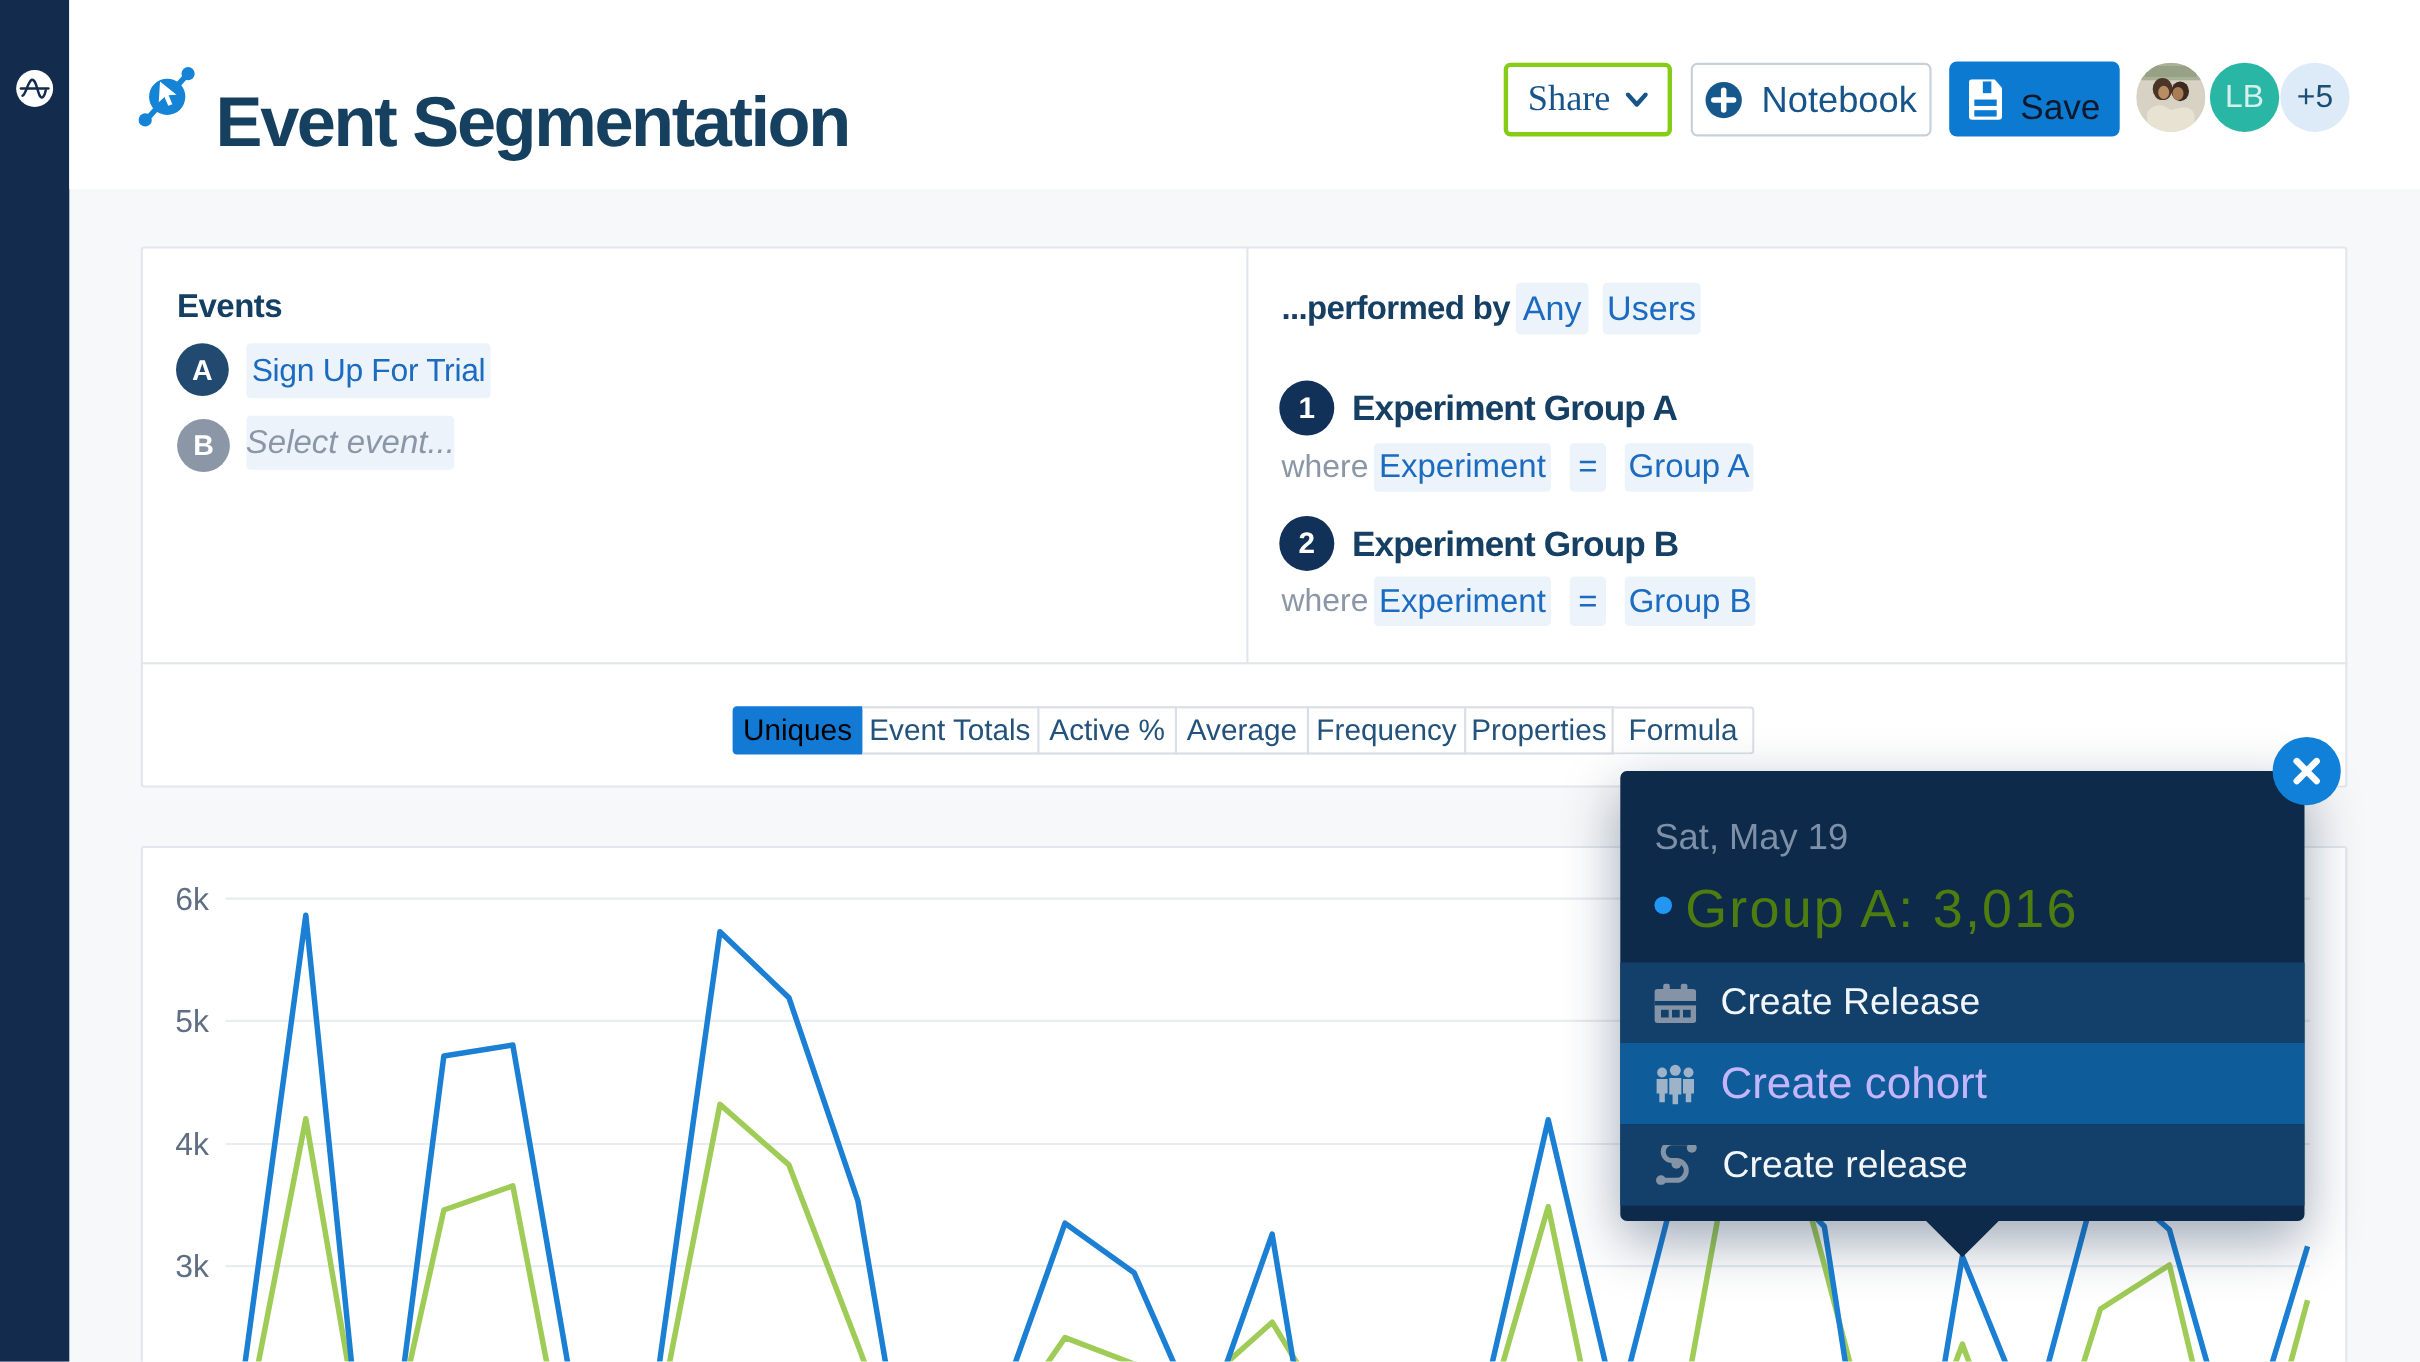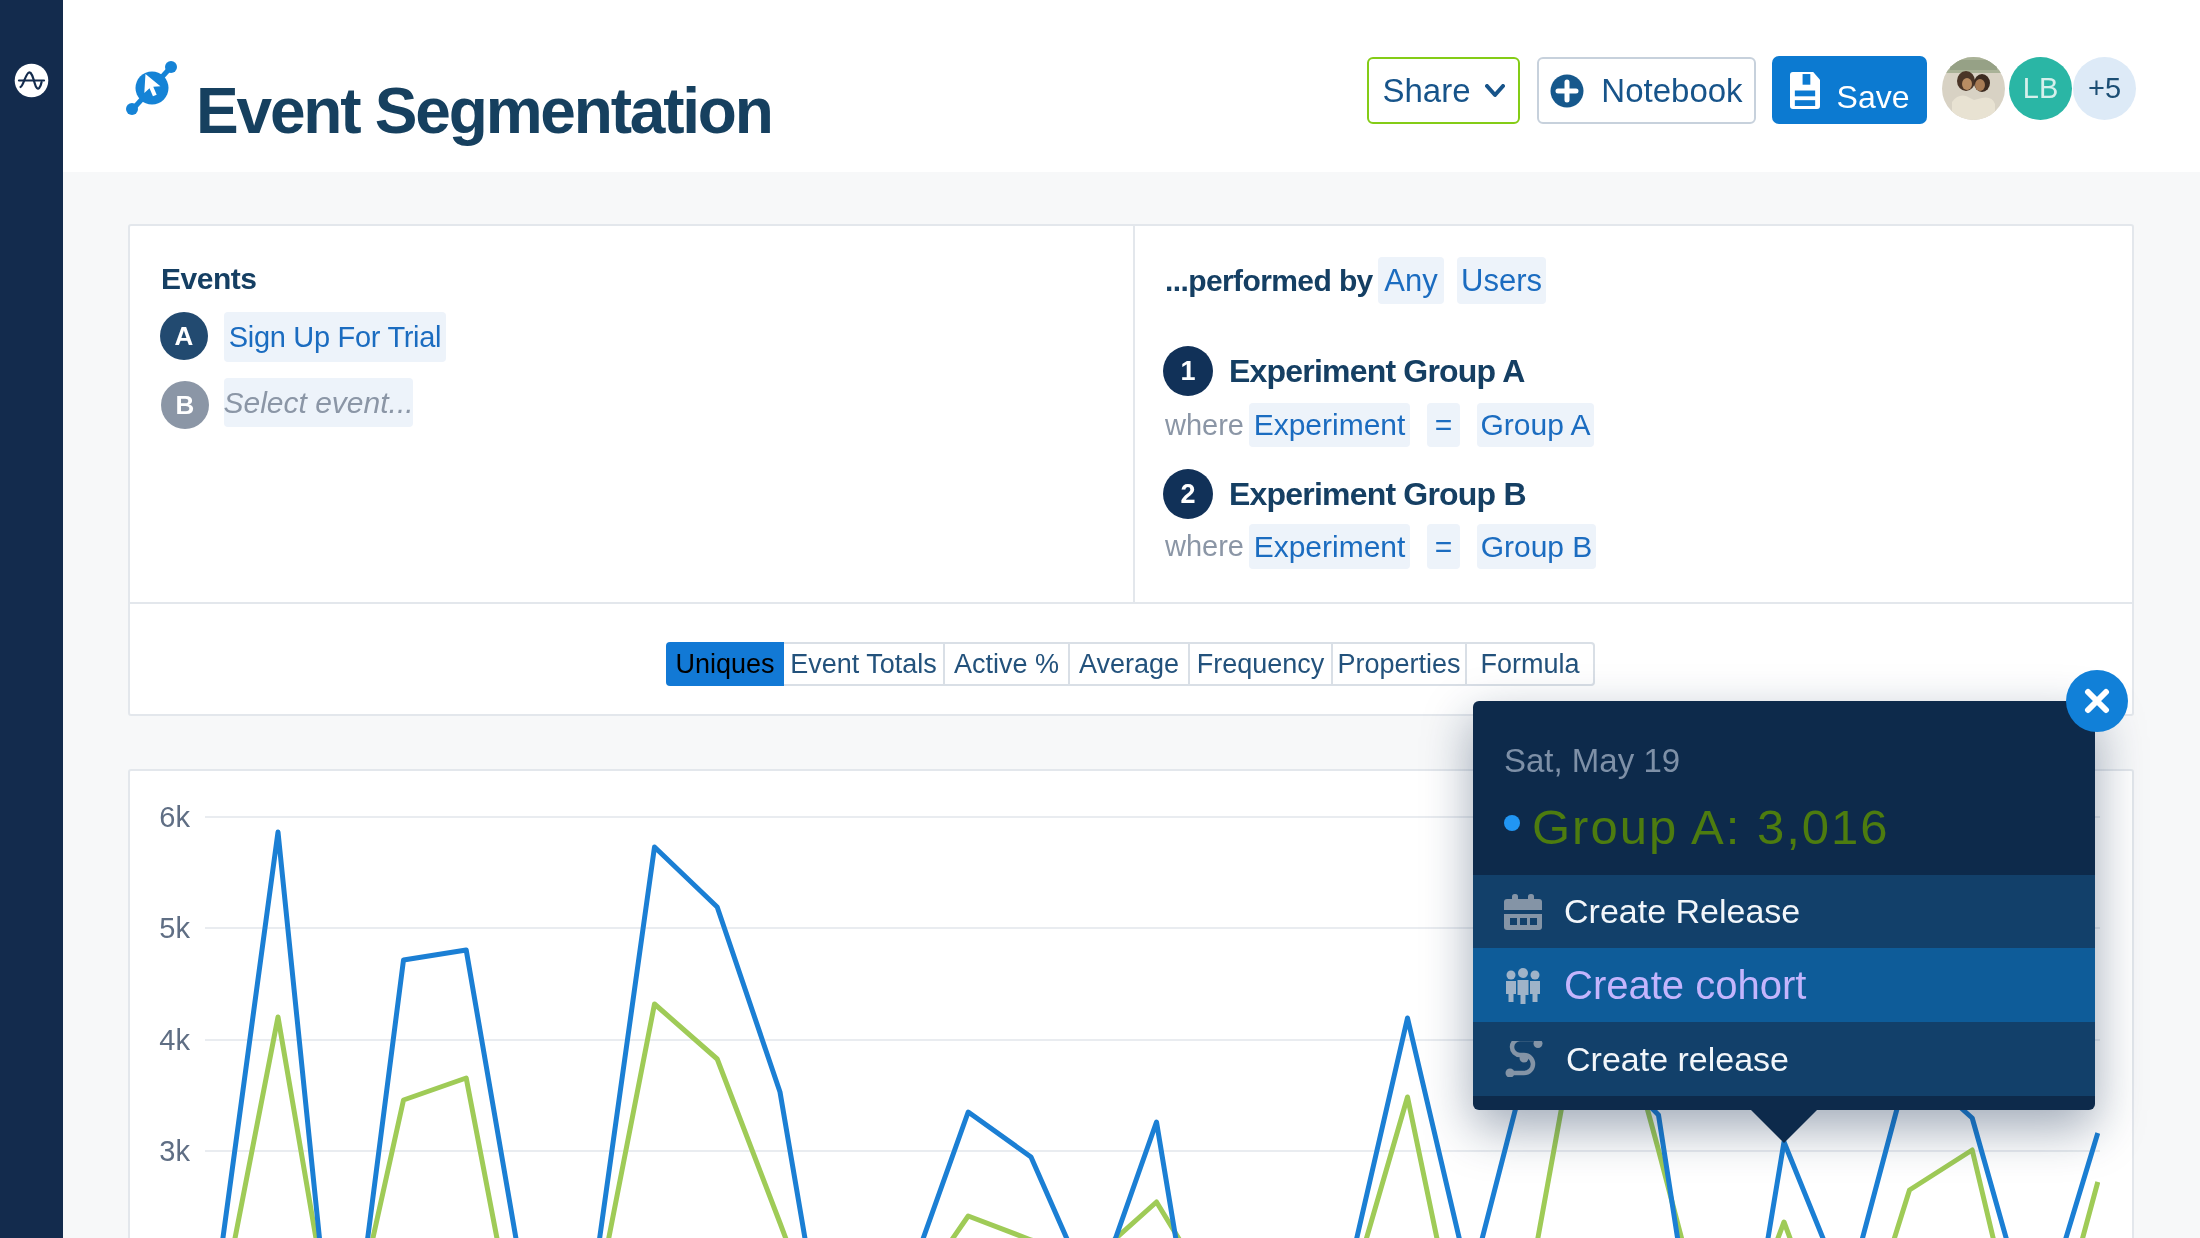--- a/index.html
+++ b/index.html
@@ -23,21 +23,21 @@
 
 <svg class="abs" style="left:122px;top:52px;" width="64" height="70" viewBox="0 0 64 70">
   <line x1="11" y1="57" x2="49" y2="15" stroke="#1583d6" stroke-width="5"></line>
   <circle cx="10" cy="57" r="6" fill="#1583d6"></circle>
   <circle cx="49" cy="15" r="6" fill="#1583d6"></circle>
   <circle cx="30" cy="36" r="16.5" fill="#1583d6"></circle>
   <path d="M22 23 l1.5 19 l4.5 -5.5 l4.5 7.5 l3.5 -2 l-4.5 -7.5 l7 -1.5 z" fill="#ffffff" transform="rotate(8 30 33)"></path>
 </svg>
 <div class="abs" style="left:196px;top:54px;font-size:64px;font-weight:bold;color:#16405f;letter-spacing:-2.2px;margin-top:20px;">Event Segmentation</div>
 
-<div class="abs" style="left:1367px;top:57px;width:153px;height:67px;border:2px solid #84cc16;border-radius:6px;background:#fff;display:flex;align-items:center;justify-content:center;gap:14px;">
+<div class="abs" style="left:1367px;top:57px;width:153px;height:67px;border:4px solid #84cc16;border-radius:6px;background:#fff;display:flex;align-items:center;justify-content:center;gap:14px;font-family:Liberation Serif, serif;">
   <span style="font-size:33px;color:#17548a;">Share</span>
   <svg width="20" height="14" viewBox="0 0 20 14">
       <path d="M2 2 l8 9 l8 -9" fill="none" stroke="#17548a" stroke-width="4" stroke-linecap="round" stroke-linejoin="round"></path>
     </svg>
 </div>
 
 <div class="abs" style="left:1537px;top:57px;width:219px;height:67px;border:2px solid #c7d1dc;border-radius:6px;background:#fff;display:flex;align-items:center;justify-content:center;gap:17px;">
   <svg width="34" height="34" viewBox="0 0 34 34">
       <circle cx="17" cy="17" r="16.5" fill="#16588c"></circle>
       <path d="M17 8 v18 M8 17 h18" stroke="#ffffff" stroke-width="5" stroke-linecap="round"></path>
@@ -45,21 +45,21 @@
   <span style="font-size:33px;color:#17548a;">Notebook</span>
 </div>
 
 <div class="abs" style="left:1772px;top:56px;width:155px;height:68px;background:#0c7ad1;border-radius:7px;display:flex;align-items:center;justify-content:center;gap:17px;">
   <svg width="30" height="37" viewBox="0 0 31 38">
     <path d="M3 0 h21 l7 8 v27 a3 3 0 0 1 -3 3 h-25 a3 3 0 0 1 -3 -3 v-32 a3 3 0 0 1 3 -3 z" fill="#ffffff"></path>
     <rect x="13" y="2" width="8" height="11" fill="#0c7ad1"></rect>
     <rect x="5" y="19" width="21" height="6" fill="#0c7ad1"></rect>
     <rect x="5" y="29" width="21" height="6" fill="#0c7ad1"></rect>
   </svg>
-  <span style="font-size:32px;color:#ffffff;margin-top:15px;">Save</span>
+  <span style="font-size:32px;color:#0f172a;margin-top:15px;">Save</span>
 </div>
 
 <svg class="abs" style="left:1942px;top:57px;" width="63" height="63" viewBox="0 0 63 63">
   <defs>
       <clipPath id="av">
         <circle cx="31.5" cy="31.5" r="31.5"></circle>
       </clipPath>
     </defs>
   <g clip-path="url(#av)">
     <rect width="63" height="63" fill="#d8d2c4"></rect>

